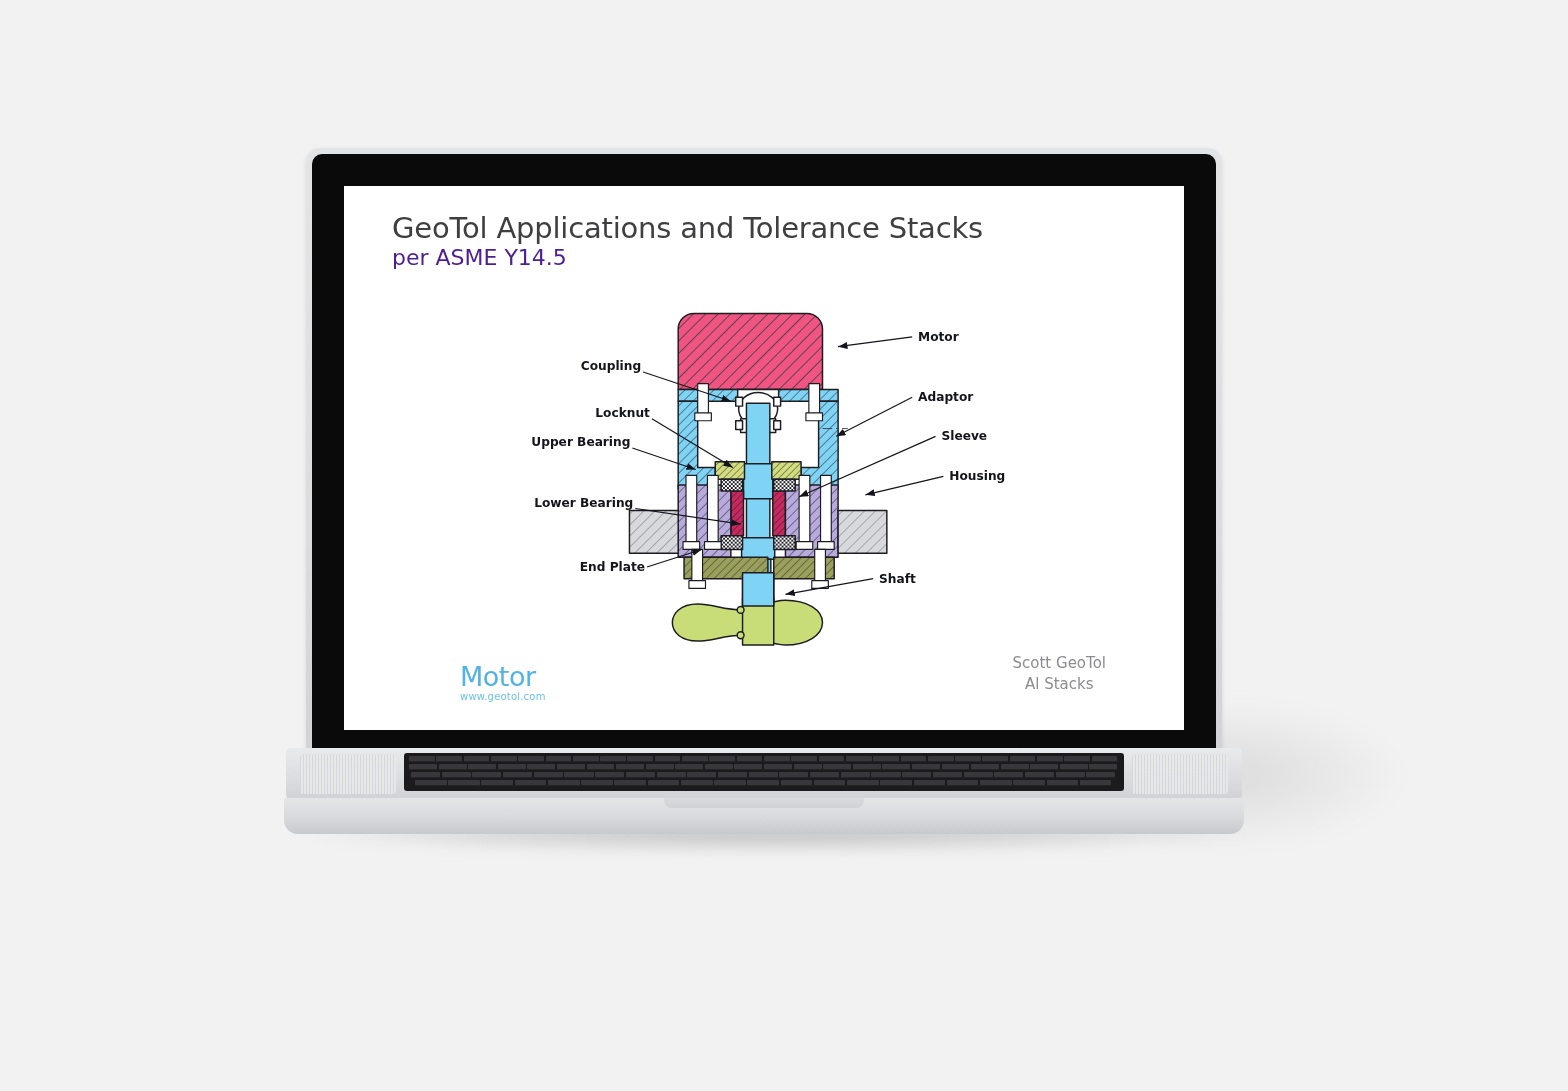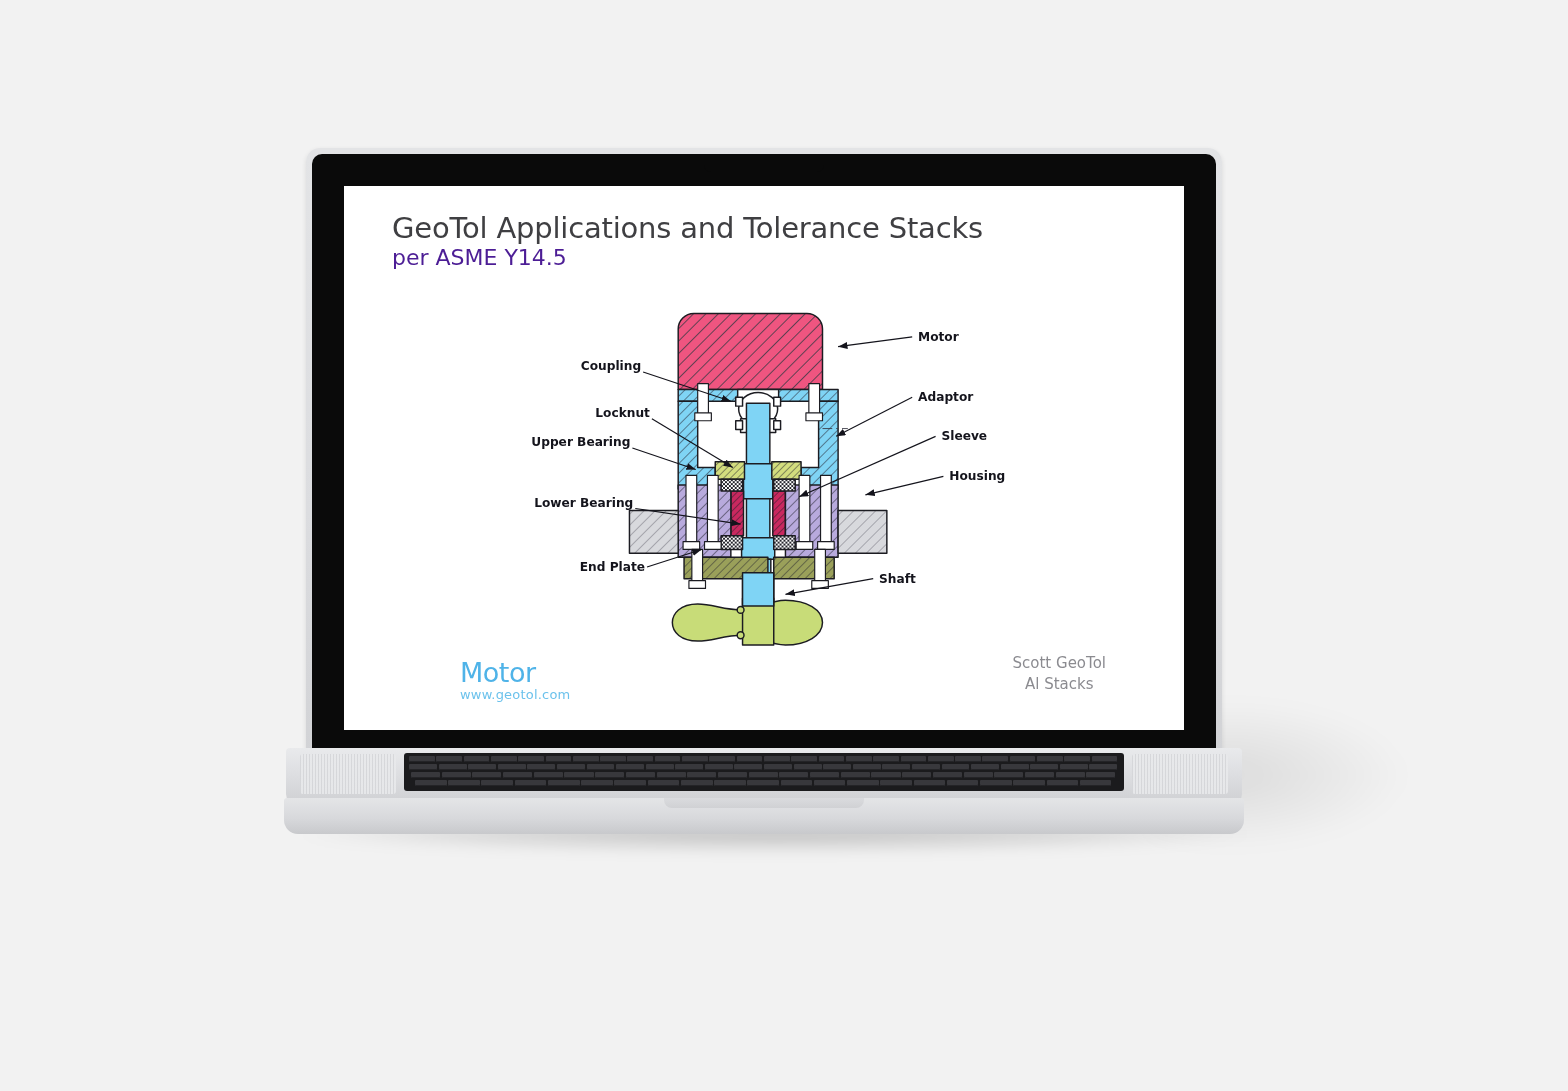--- a/index.html
+++ b/index.html
@@ -95,21 +95,21 @@
   }
   .figure{position:absolute;left:0;top:108px;width:100%;height:390px;}
   .logo{
     position:absolute;left:116px;bottom:28px;text-align:left;
   }
   .logo-word{
     font-size:27px;color:#4fb3e8;line-height:1;letter-spacing:-.5px;
     font-family:"DejaVu Sans", sans-serif;
   }
   .logo-url{
-    font-size:13px;color:#6cc2ec;margin-top:1px;letter-spacing:.2px;
+    font-size:10px;color:#6cc2ec;margin-top:1px;letter-spacing:.2px;
     font-family:"DejaVu Sans", sans-serif;
   }
   .authors{
     position:absolute;right:78px;bottom:34px;text-align:center;
     font-size:15px;color:#8b8b90;line-height:1.45;
     font-family:"DejaVu Sans", sans-serif;
   }
 </style>
 </head>
 <body>

